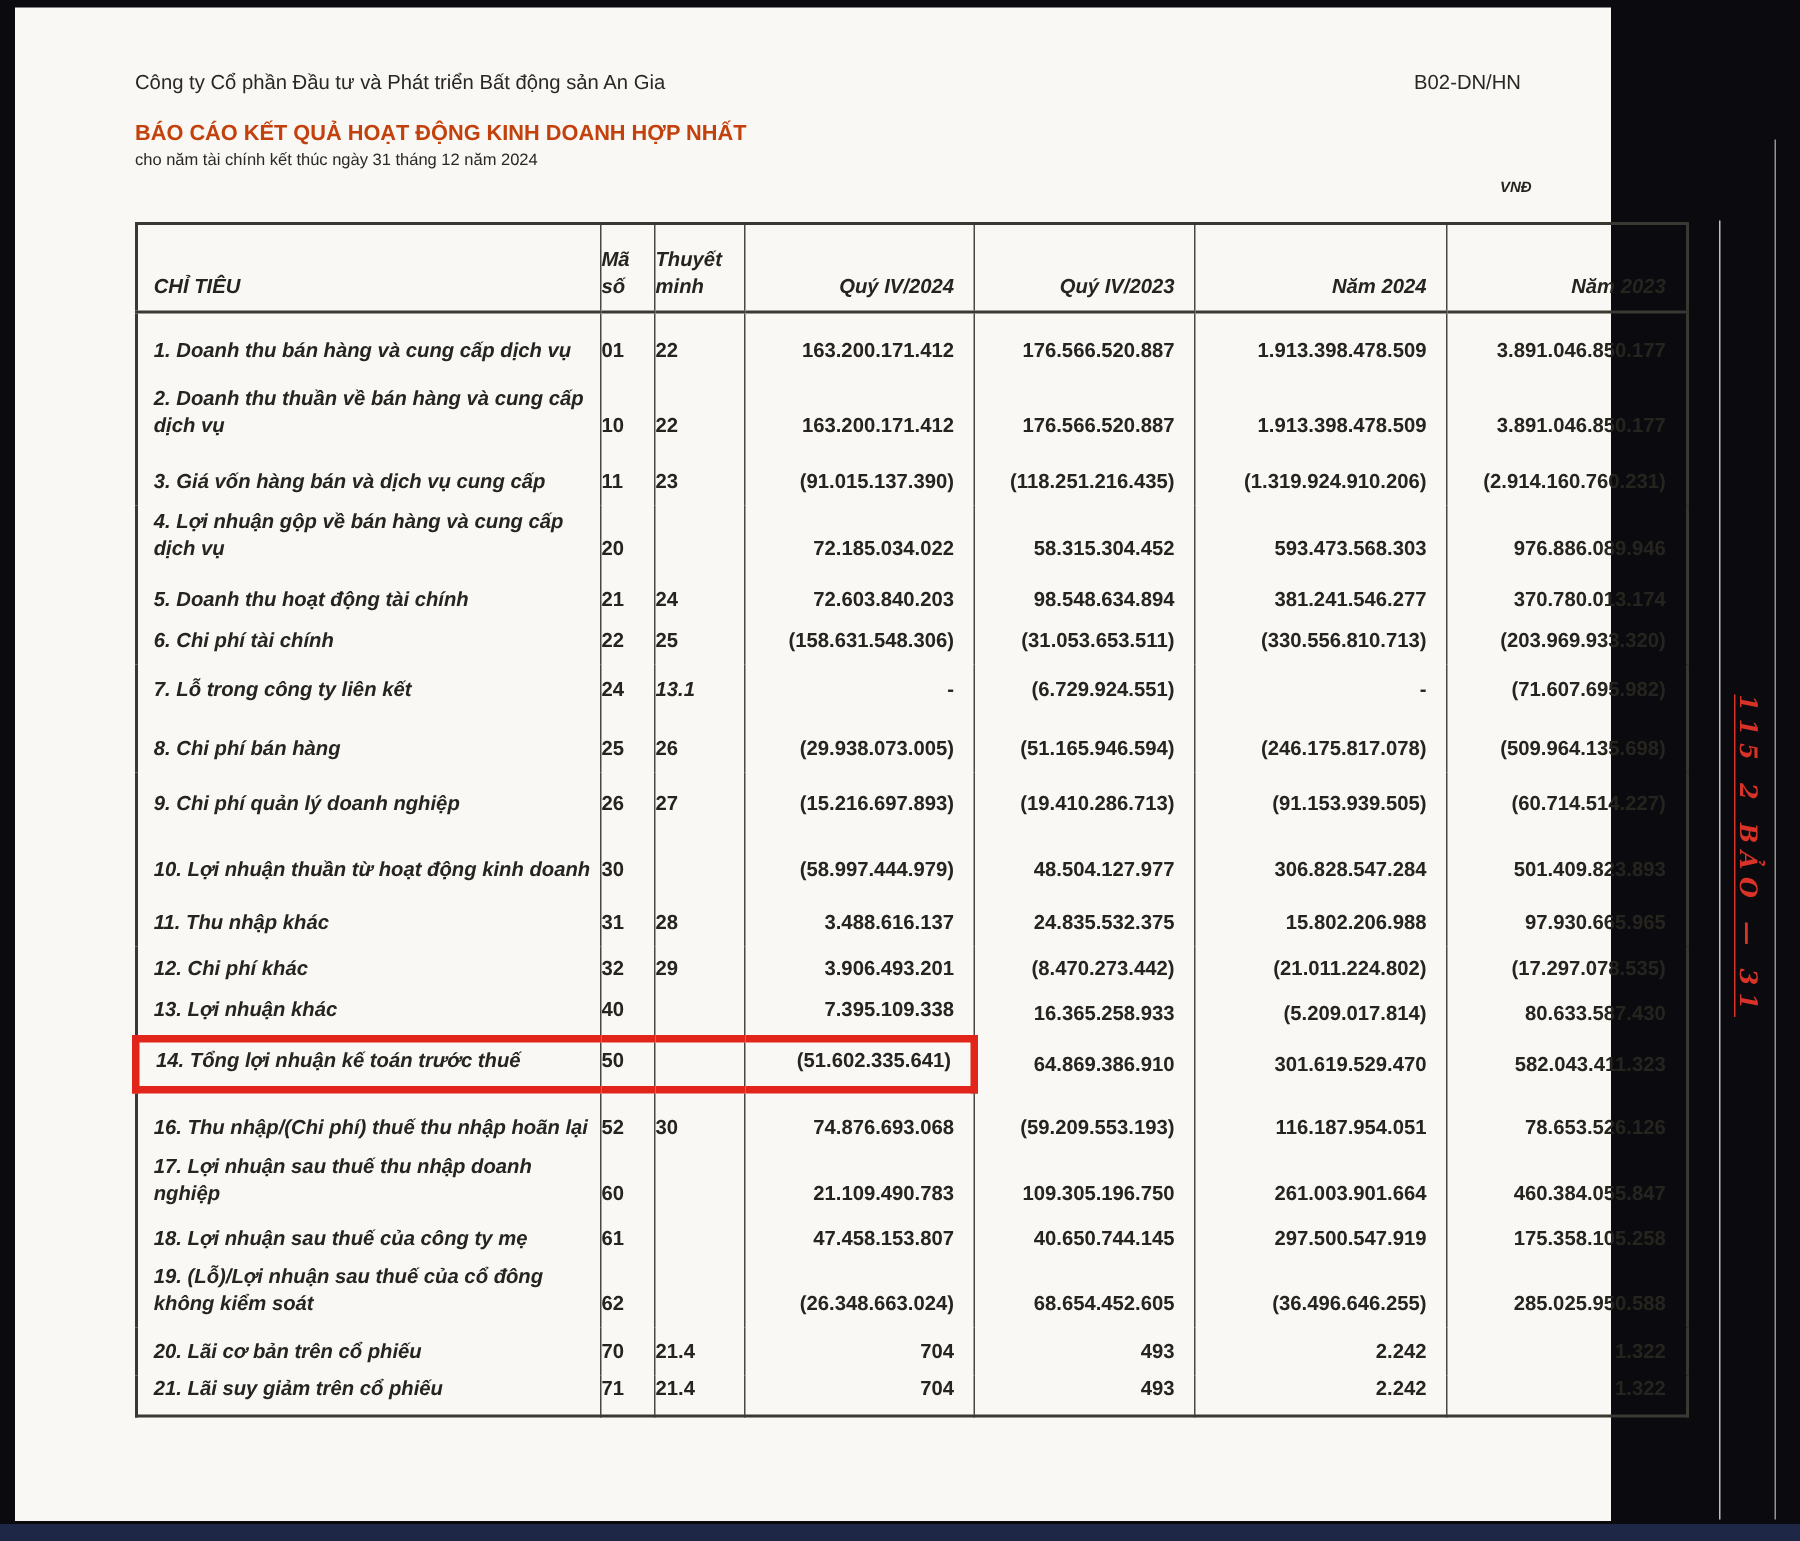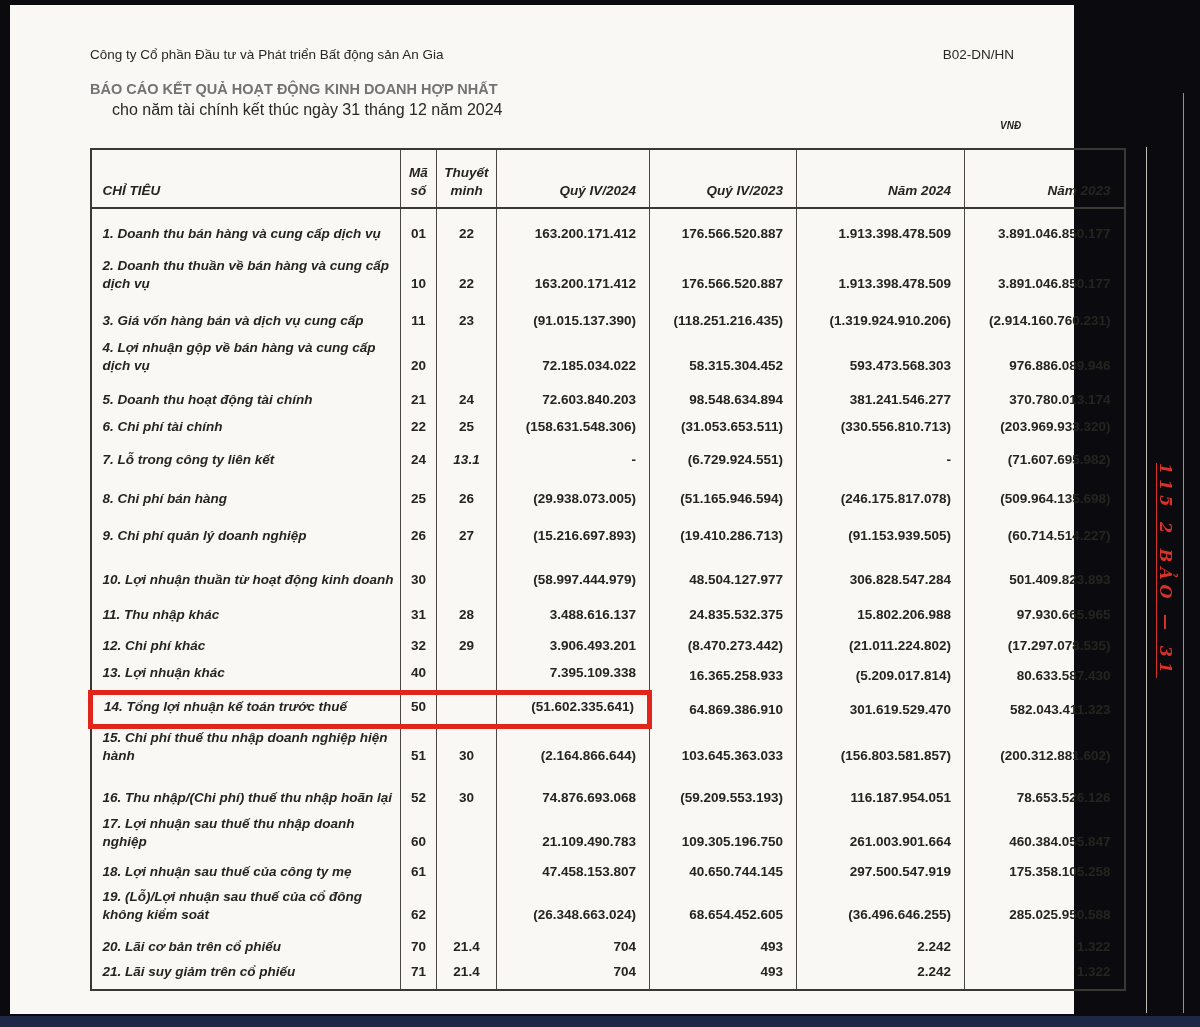--- a/index.html
+++ b/index.html
@@ -12,38 +12,38 @@
   .page{
     position:absolute;left:10px;top:5px;width:1064px;height:1009px;
     background:#f9f8f4;
   }
   .bottom-bar{
     position:absolute;left:0;bottom:0;width:1200px;height:11px;
     background:#1e2746;
   }
   .company{position:absolute;left:80px;top:42px;font-size:13.5px;color:#2a2823;}
   .form-code{position:absolute;right:60px;top:42px;font-size:13.5px;color:#2a2823;}
-  .title{position:absolute;left:80px;top:76px;font-size:14.5px;font-weight:bold;color:#737373;}
-  .subtitle{position:absolute;left:80px;top:96px;font-size:16px;color:#2a2823;margin-left:22px;}
+  .title{position:absolute;left:80px;top:76px;font-size:14.5px;font-weight:bold;color:#c2410c;}
+  .subtitle{position:absolute;left:80px;top:96px;font-size:11px;color:#2a2823;}
   .currency{position:absolute;left:990px;top:115px;width:118px;text-align:left;
     font-size:10px;font-weight:bold;font-style:italic;}
   .table-wrap{position:absolute;left:78px;top:143px;}
   table{
     border-collapse:collapse;table-layout:fixed;width:1034px;
     border:2px solid #3a3833;background:transparent;
   }
   th,td{
     vertical-align:bottom;padding:0 0 7px 0;
     font-size:13.5px;line-height:1.35;
     overflow:hidden;
   }
   th{border-bottom:2px solid #3a3833;font-style:italic;font-weight:bold;height:50px;}
   td+td, th+th{border-left:1px solid #4a4742;}
   .lbl{text-align:left;padding-left:11px;padding-right:6px;font-weight:bold;font-style:italic;}
-  .ctr{text-align:center;font-weight:bold;}
+  .ctr{text-align:left;font-weight:bold;}
   .num{text-align:right;padding-right:13px;font-weight:bold;}
   th.lbl{text-transform:none;}
   .italic-row td{font-style:italic;font-weight:normal;}
   td.italic{font-style:italic;}
   .hl-row td:nth-child(1){border-left:5px solid var(--hl-color);border-top:5px solid var(--hl-color);border-bottom:5px solid var(--hl-color);}
   .hl-row td:nth-child(2),
   .hl-row td:nth-child(3){border-top:5px solid var(--hl-color);border-bottom:5px solid var(--hl-color);}
   .hl-row td:nth-child(4){border-top:5px solid var(--hl-color);border-bottom:5px solid var(--hl-color);border-right:5px solid var(--hl-color);}
   .annotation{
     position:absolute;left:1146px;top:458px;height:300px;
@@ -208,29 +208,20 @@
   </tr>
           <tr class="hl-row" style="height: 34px;">
     <td class="lbl">14. Tổng lợi nhuận kế toán trước thuế</td>
     <td class="ctr">50</td>
     <td class="ctr"></td>
     <td class="num">(51.602.335.641)</td>
     <td class="num">64.869.386.910</td>
     <td class="num">301.619.529.470</td>
     <td class="num">582.043.411.323</td>
   </tr>
-          <tr style="height: 46px;">
-    <td class="lbl">15. Chi phí thuế thu nhập doanh nghiệp hiện hành</td>
-    <td class="ctr">51</td>
-    <td class="ctr">30</td>
-    <td class="num">(2.164.866.644)</td>
-    <td class="num">103.645.363.033</td>
-    <td class="num">(156.803.581.857)</td>
-    <td class="num">(200.312.881.602)</td>
-  </tr>
           <tr style="height: 42px;">
     <td class="lbl">16. Thu nhập/(Chi phí) thuế thu nhập hoãn lại</td>
     <td class="ctr">52</td>
     <td class="ctr">30</td>
     <td class="num">74.876.693.068</td>
     <td class="num">(59.209.553.193)</td>
     <td class="num">116.187.954.051</td>
     <td class="num">78.653.526.126</td>
   </tr>
           <tr style="height: 44px;">

